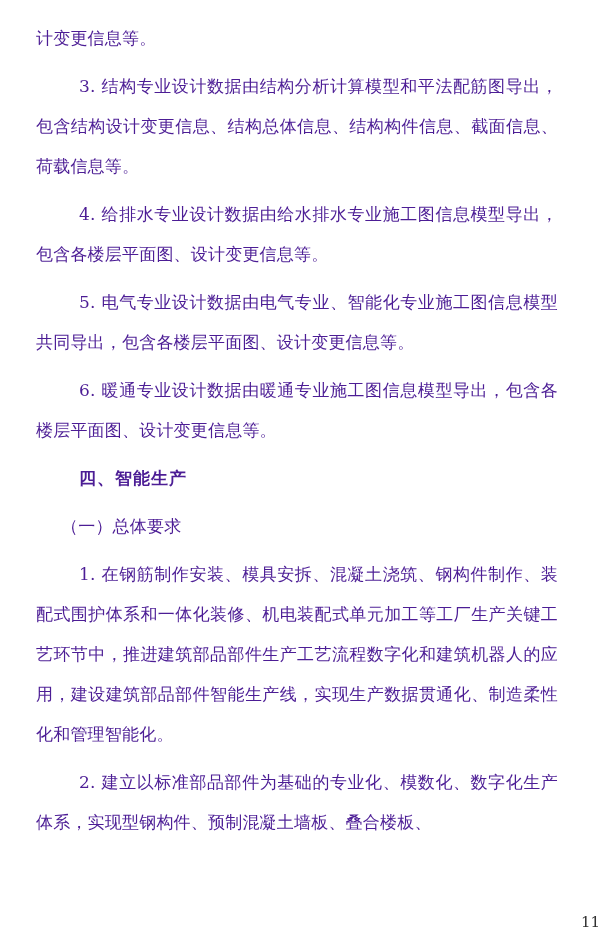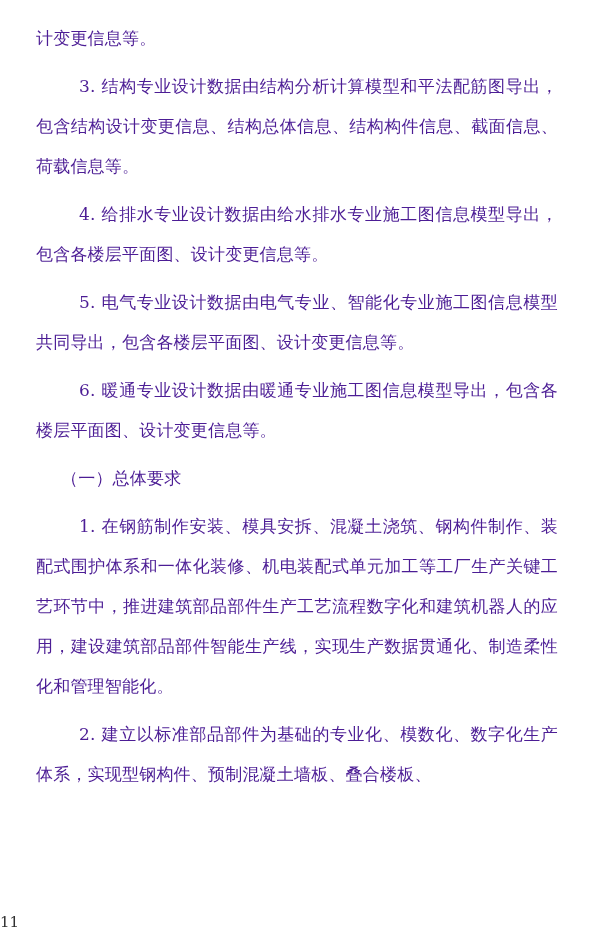--- a/index.html
+++ b/index.html
@@ -45,35 +45,37 @@
     letter-spacing: 1px;
   }
   p.sub-heading {
     text-indent: 25px;
   }
   .page-number {
     position: absolute;
     left: 0;
     right: 0;
     bottom: 18px;
-    text-align: left;
+    text-align: right;
     font-size: 15px;
     line-height: 18px;
     color: #303030;
     font-family: "DejaVu Serif", "Liberation Serif", serif;
+    padding-left: 16px;
   }
 </style>
 </head>
 <body>
 
 <div class="page">
   <div class="body-text">
     <p class="">计变更信息等。</p>
     <p class="indent">3. 结构专业设计数据由结构分析计算模型和平法配筋图导出，包含结构设计变更信息、结构总体信息、结构构件信息、截面信息、荷载信息等。</p>
     <p class="indent">4. 给排水专业设计数据由给水排水专业施工图信息模型导出，包含各楼层平面图、设计变更信息等。</p>
     <p class="indent">5. 电气专业设计数据由电气专业、智能化专业施工图信息模型共同导出，包含各楼层平面图、设计变更信息等。</p>
     <p class="indent">6. 暖通专业设计数据由暖通专业施工图信息模型导出，包含各楼层平面图、设计变更信息等。</p>
+    <p class="heading">四、智能生产</p>
     <p class="sub-heading">（一）总体要求</p>
     <p class="indent">1. 在钢筋制作安装、模具安拆、混凝土浇筑、钢构件制作、装配式围护体系和一体化装修、机电装配式单元加工等工厂生产关键工艺环节中，推进建筑部品部件生产工艺流程数字化和建筑机器人的应用，建设建筑部品部件智能生产线，实现生产数据贯通化、制造柔性化和管理智能化。</p>
     <p class="indent">2. 建立以标准部品部件为基础的专业化、模数化、数字化生产体系，实现型钢构件、预制混凝土墙板、叠合楼板、</p>
   </div>
   <div class="page-number">11</div>
 </div>
 
 </body></html>

